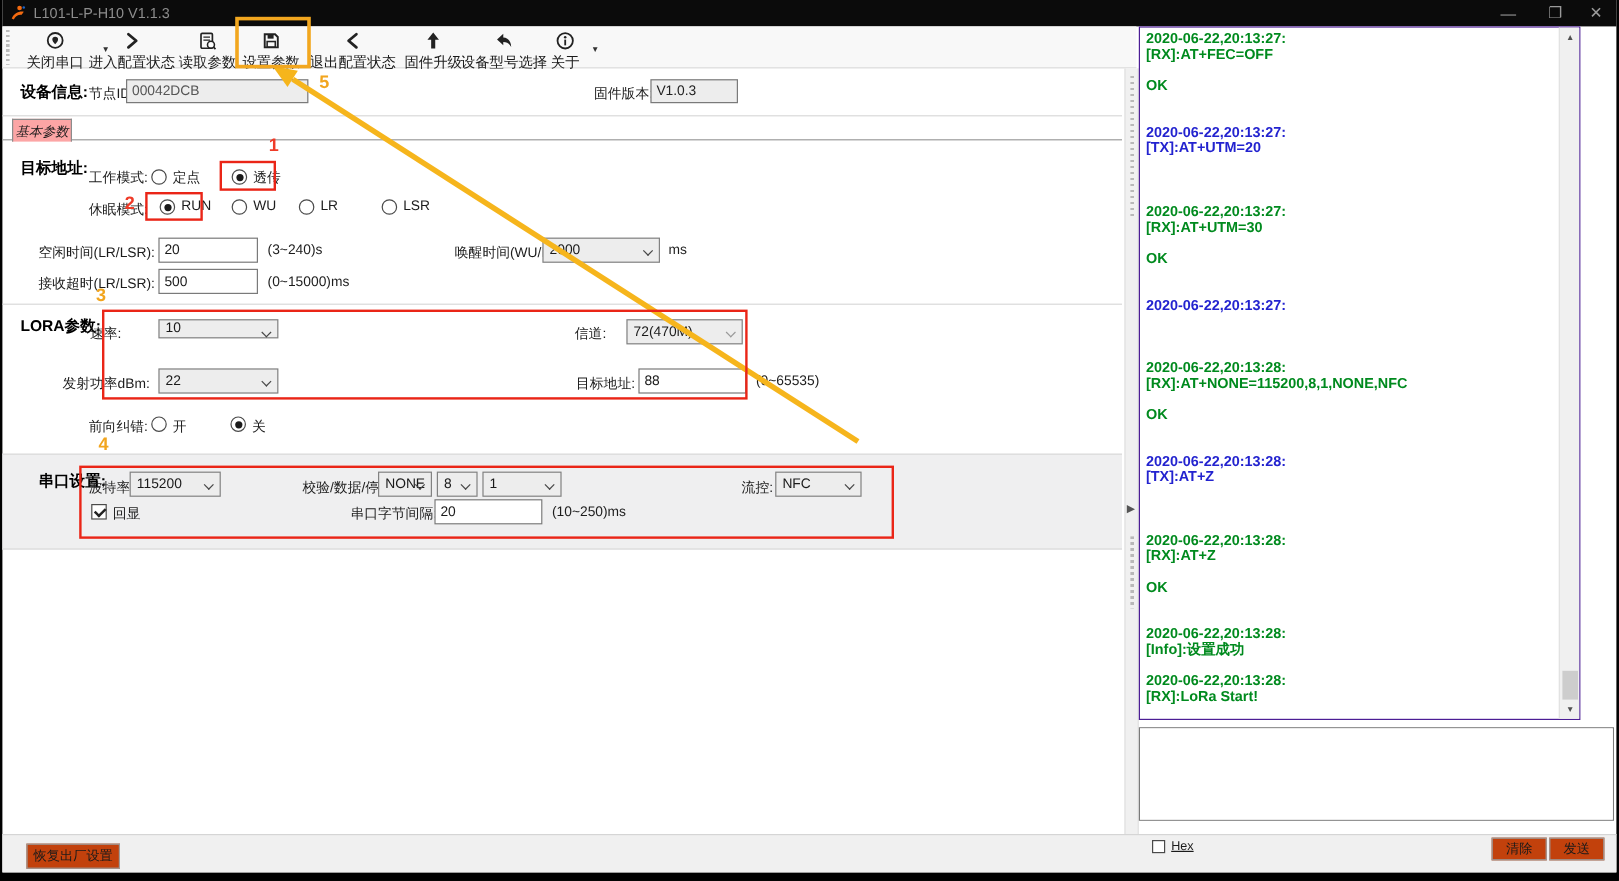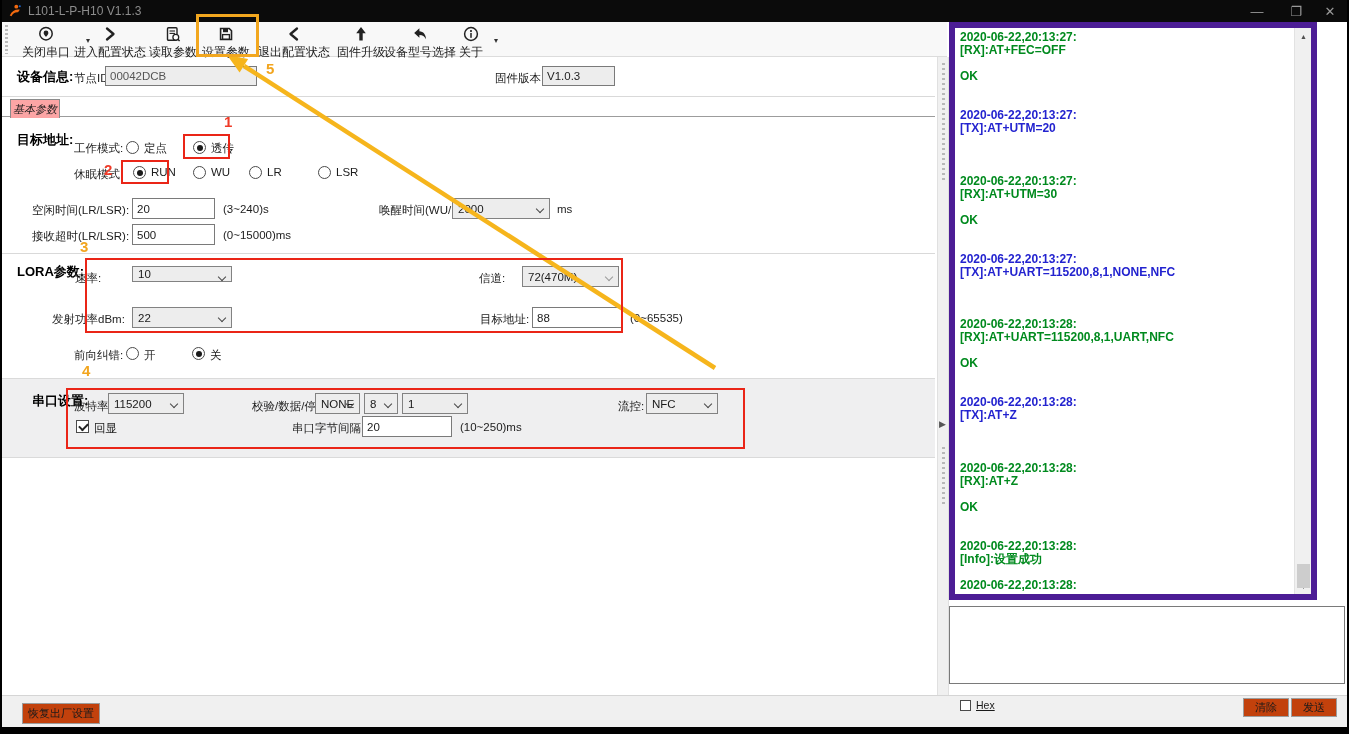--- a/index.html
+++ b/index.html
@@ -33,21 +33,21 @@
   .cb.checked::after{content:'';position:absolute;left:2px;top:2px;width:7px;height:4px;border-left:2px solid #222;border-bottom:2px solid #222;transform:rotate(-45deg);}
   .sep{position:absolute;left:0;width:933px;height:1px;background:#d9d9d9;}
   .btn{position:absolute;background:#c2410c;border:1px solid #9c9c9c;font-size:11px;color:#1a1a1a;display:flex;align-items:center;justify-content:center;}
   
   .redbox{position:absolute;border:2px solid #ea2517;pointer-events:none;}
   .orangebox{position:absolute;border:3px solid #f2a71f;pointer-events:none;}
   .annnum{position:absolute;font-size:15px;font-weight:bold;pointer-events:none;}
   .annnum.red{color:#ef3b28;}
   .annnum.org{color:#f2a51e;}
   
-  #logbox{position:absolute;left:947px;top:22px;width:368px;height:578px;background:#fff;border:6px solid #4c1d95;}
+  #logbox{position:absolute;left:947px;top:22px;width:368px;height:578px;background:#fff;border:1px solid #4c1d95;}
   #loglines{position:absolute;left:5px;top:3px;right:20px;bottom:2px;overflow:hidden;}
   .logline{font-size:12px;font-weight:bold;line-height:13.05px;white-space:nowrap;}
   .logline.g{color:#008a1e;}
   .logline.b{color:#2323cf;}
   .vscroll{position:absolute;right:0;top:0;width:17px;height:100%;background:#f0f0f0;border-left:1px solid #e2e2e2;}
   .sbtn{position:absolute;left:0;width:17px;height:16px;display:flex;align-items:center;justify-content:center;font-size:7px;color:#505050;}
   .sthumb{position:absolute;left:2px;width:13px;background:#cdcdcd;}
   #sendbox{position:absolute;left:947px;top:606px;width:396px;height:78px;background:#fff;border:1px solid #7a7a7a;}
   #sendinput{width:100%;height:100%;border:0;outline:none;resize:none;font-family:"Liberation Sans",sans-serif;font-size:12px;}
   
@@ -300,26 +300,25 @@
           <div class="logline">&nbsp;</div>
           <div class="logline">&nbsp;</div>
           <div class="logline">&nbsp;</div>
           <div class="logline g">2020-06-22,20:13:27:</div>
           <div class="logline g">[RX]:AT+UTM=30</div>
           <div class="logline">&nbsp;</div>
           <div class="logline g">OK</div>
           <div class="logline">&nbsp;</div>
           <div class="logline">&nbsp;</div>
           <div class="logline b">2020-06-22,20:13:27:</div>
-          <div class="logline b">[TX]:AT+UART=115200,8,1,NONE,NFC</div>
           <div class="logline">&nbsp;</div>
           <div class="logline">&nbsp;</div>
           <div class="logline">&nbsp;</div>
           <div class="logline g">2020-06-22,20:13:28:</div>
-          <div class="logline g">[RX]:AT+UART=115200,8,1,UART,NFC</div>
+          <div class="logline g">[RX]:AT+NONE=115200,8,1,NONE,NFC</div>
           <div class="logline">&nbsp;</div>
           <div class="logline g">OK</div>
           <div class="logline">&nbsp;</div>
           <div class="logline">&nbsp;</div>
           <div class="logline b">2020-06-22,20:13:28:</div>
           <div class="logline b">[TX]:AT+Z</div>
           <div class="logline">&nbsp;</div>
           <div class="logline">&nbsp;</div>
           <div class="logline">&nbsp;</div>
           <div class="logline g">2020-06-22,20:13:28:</div>

